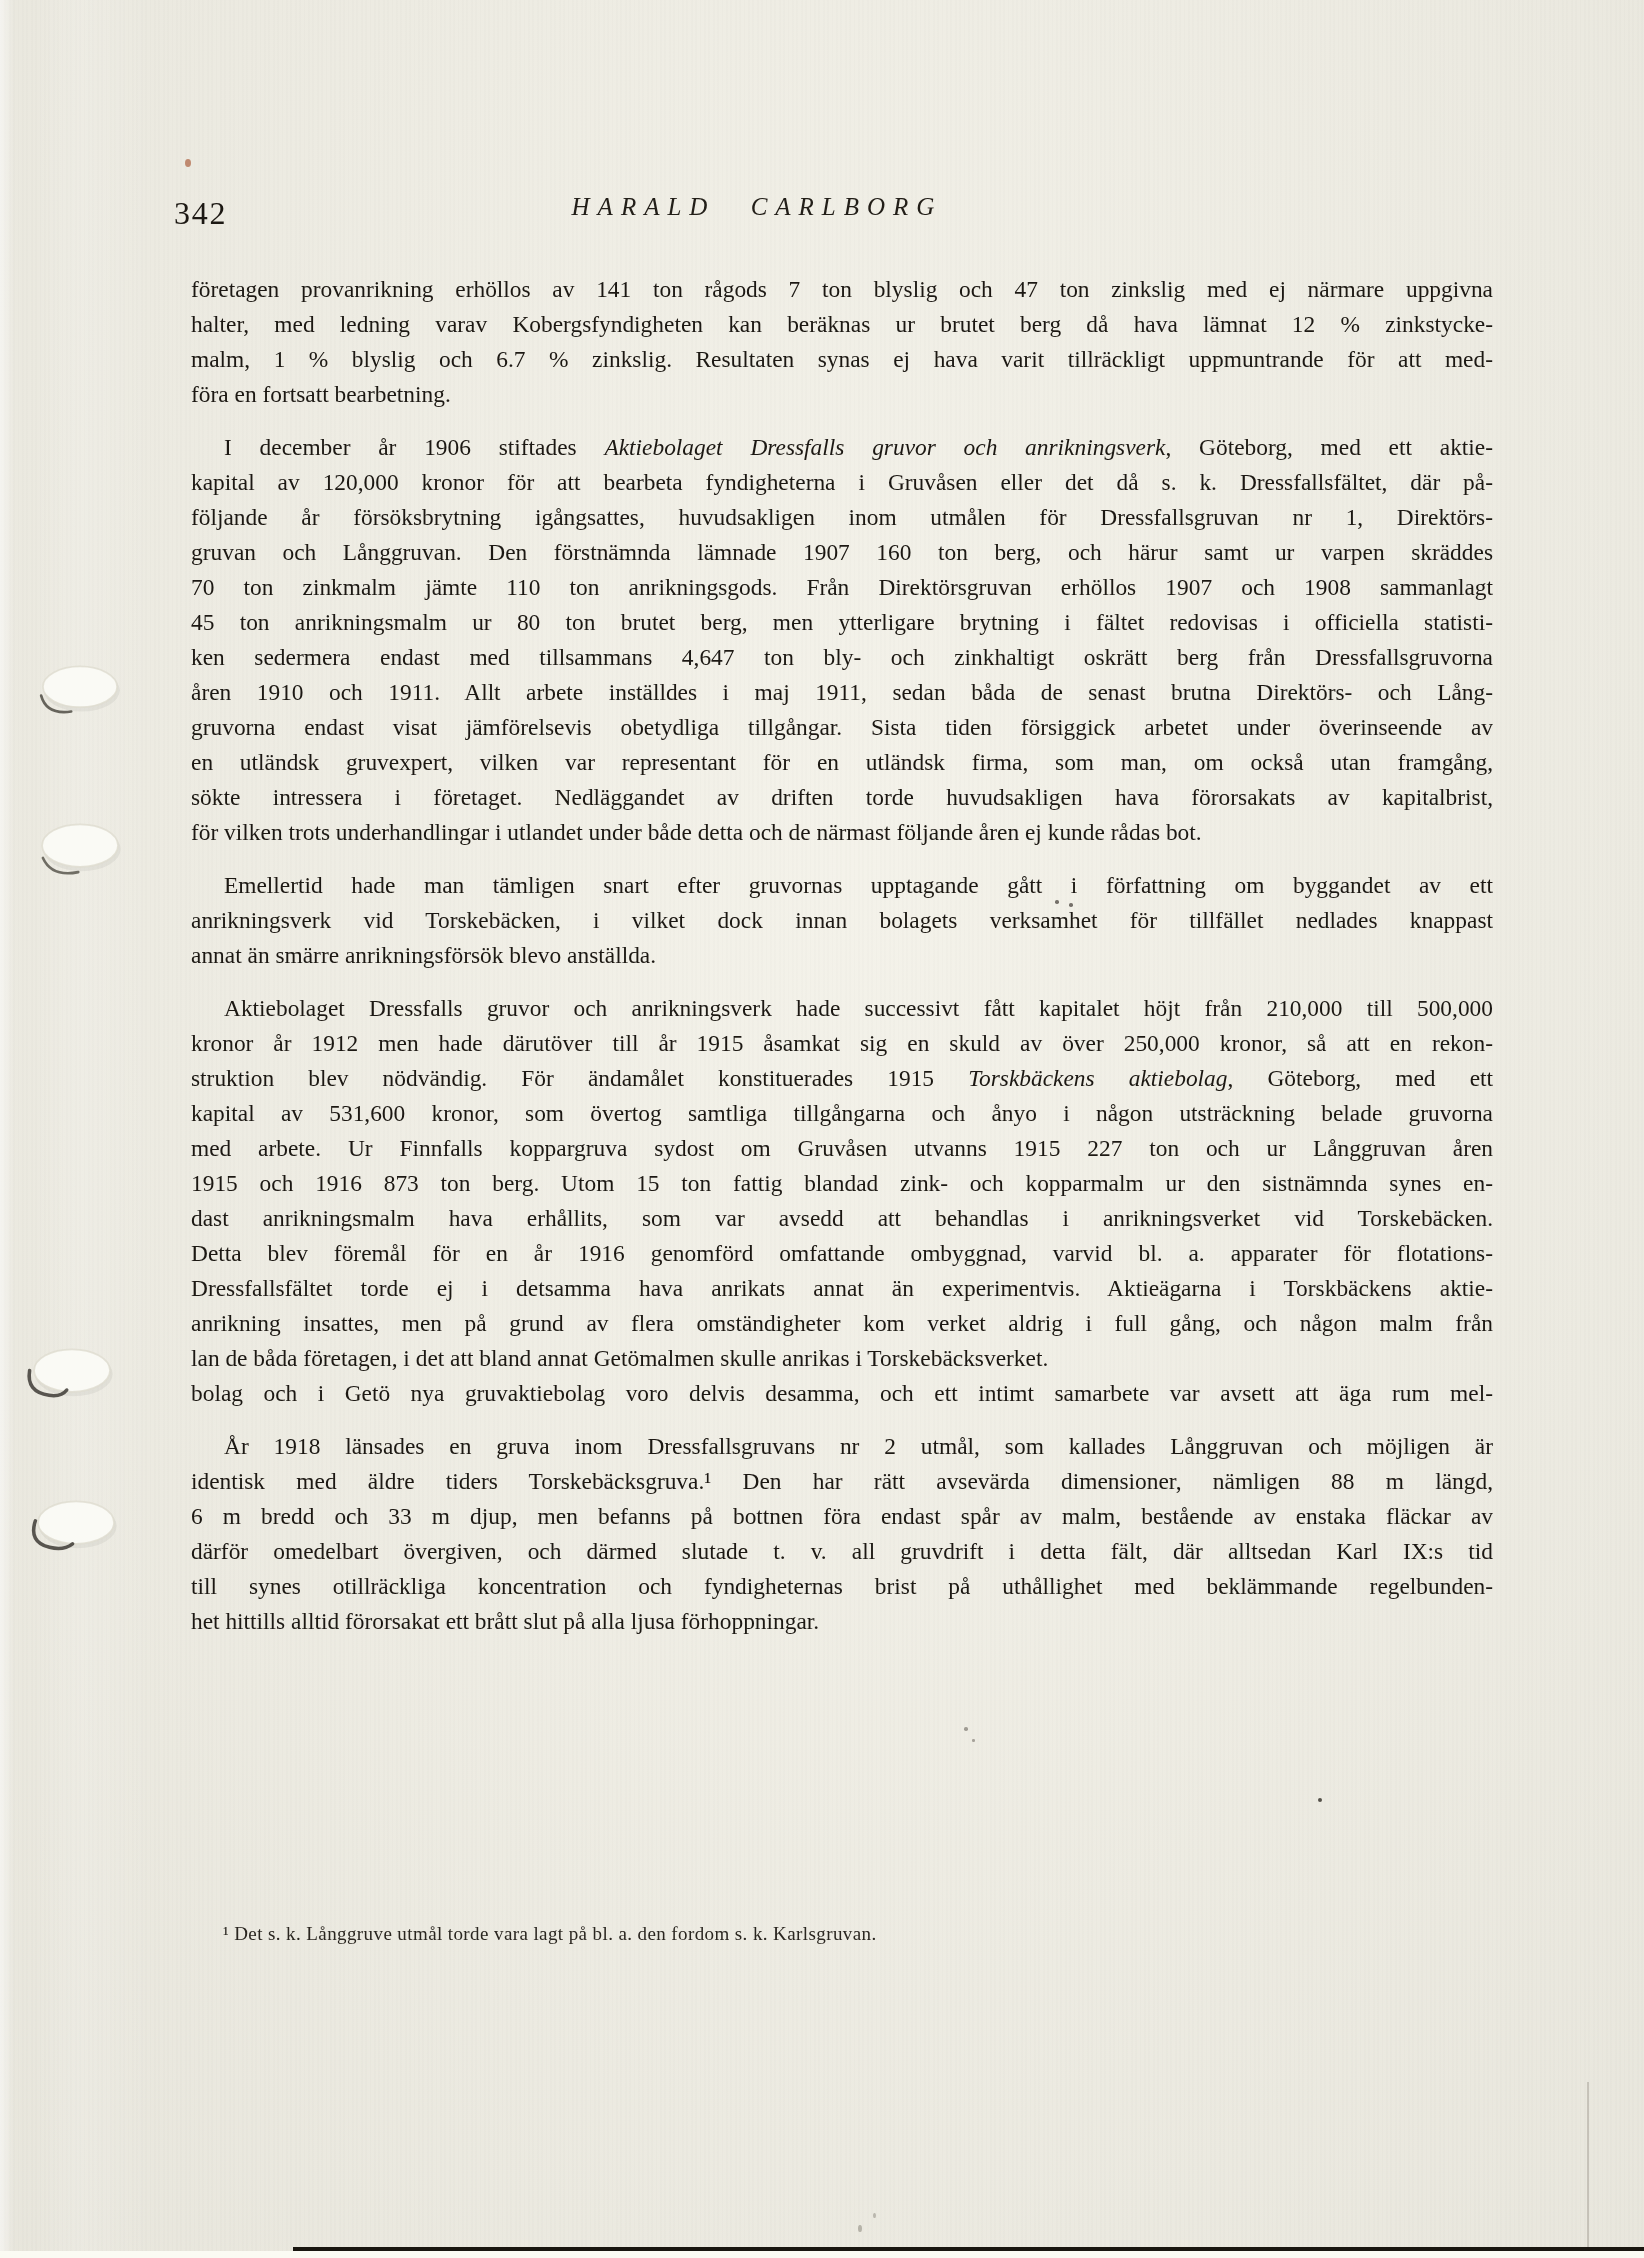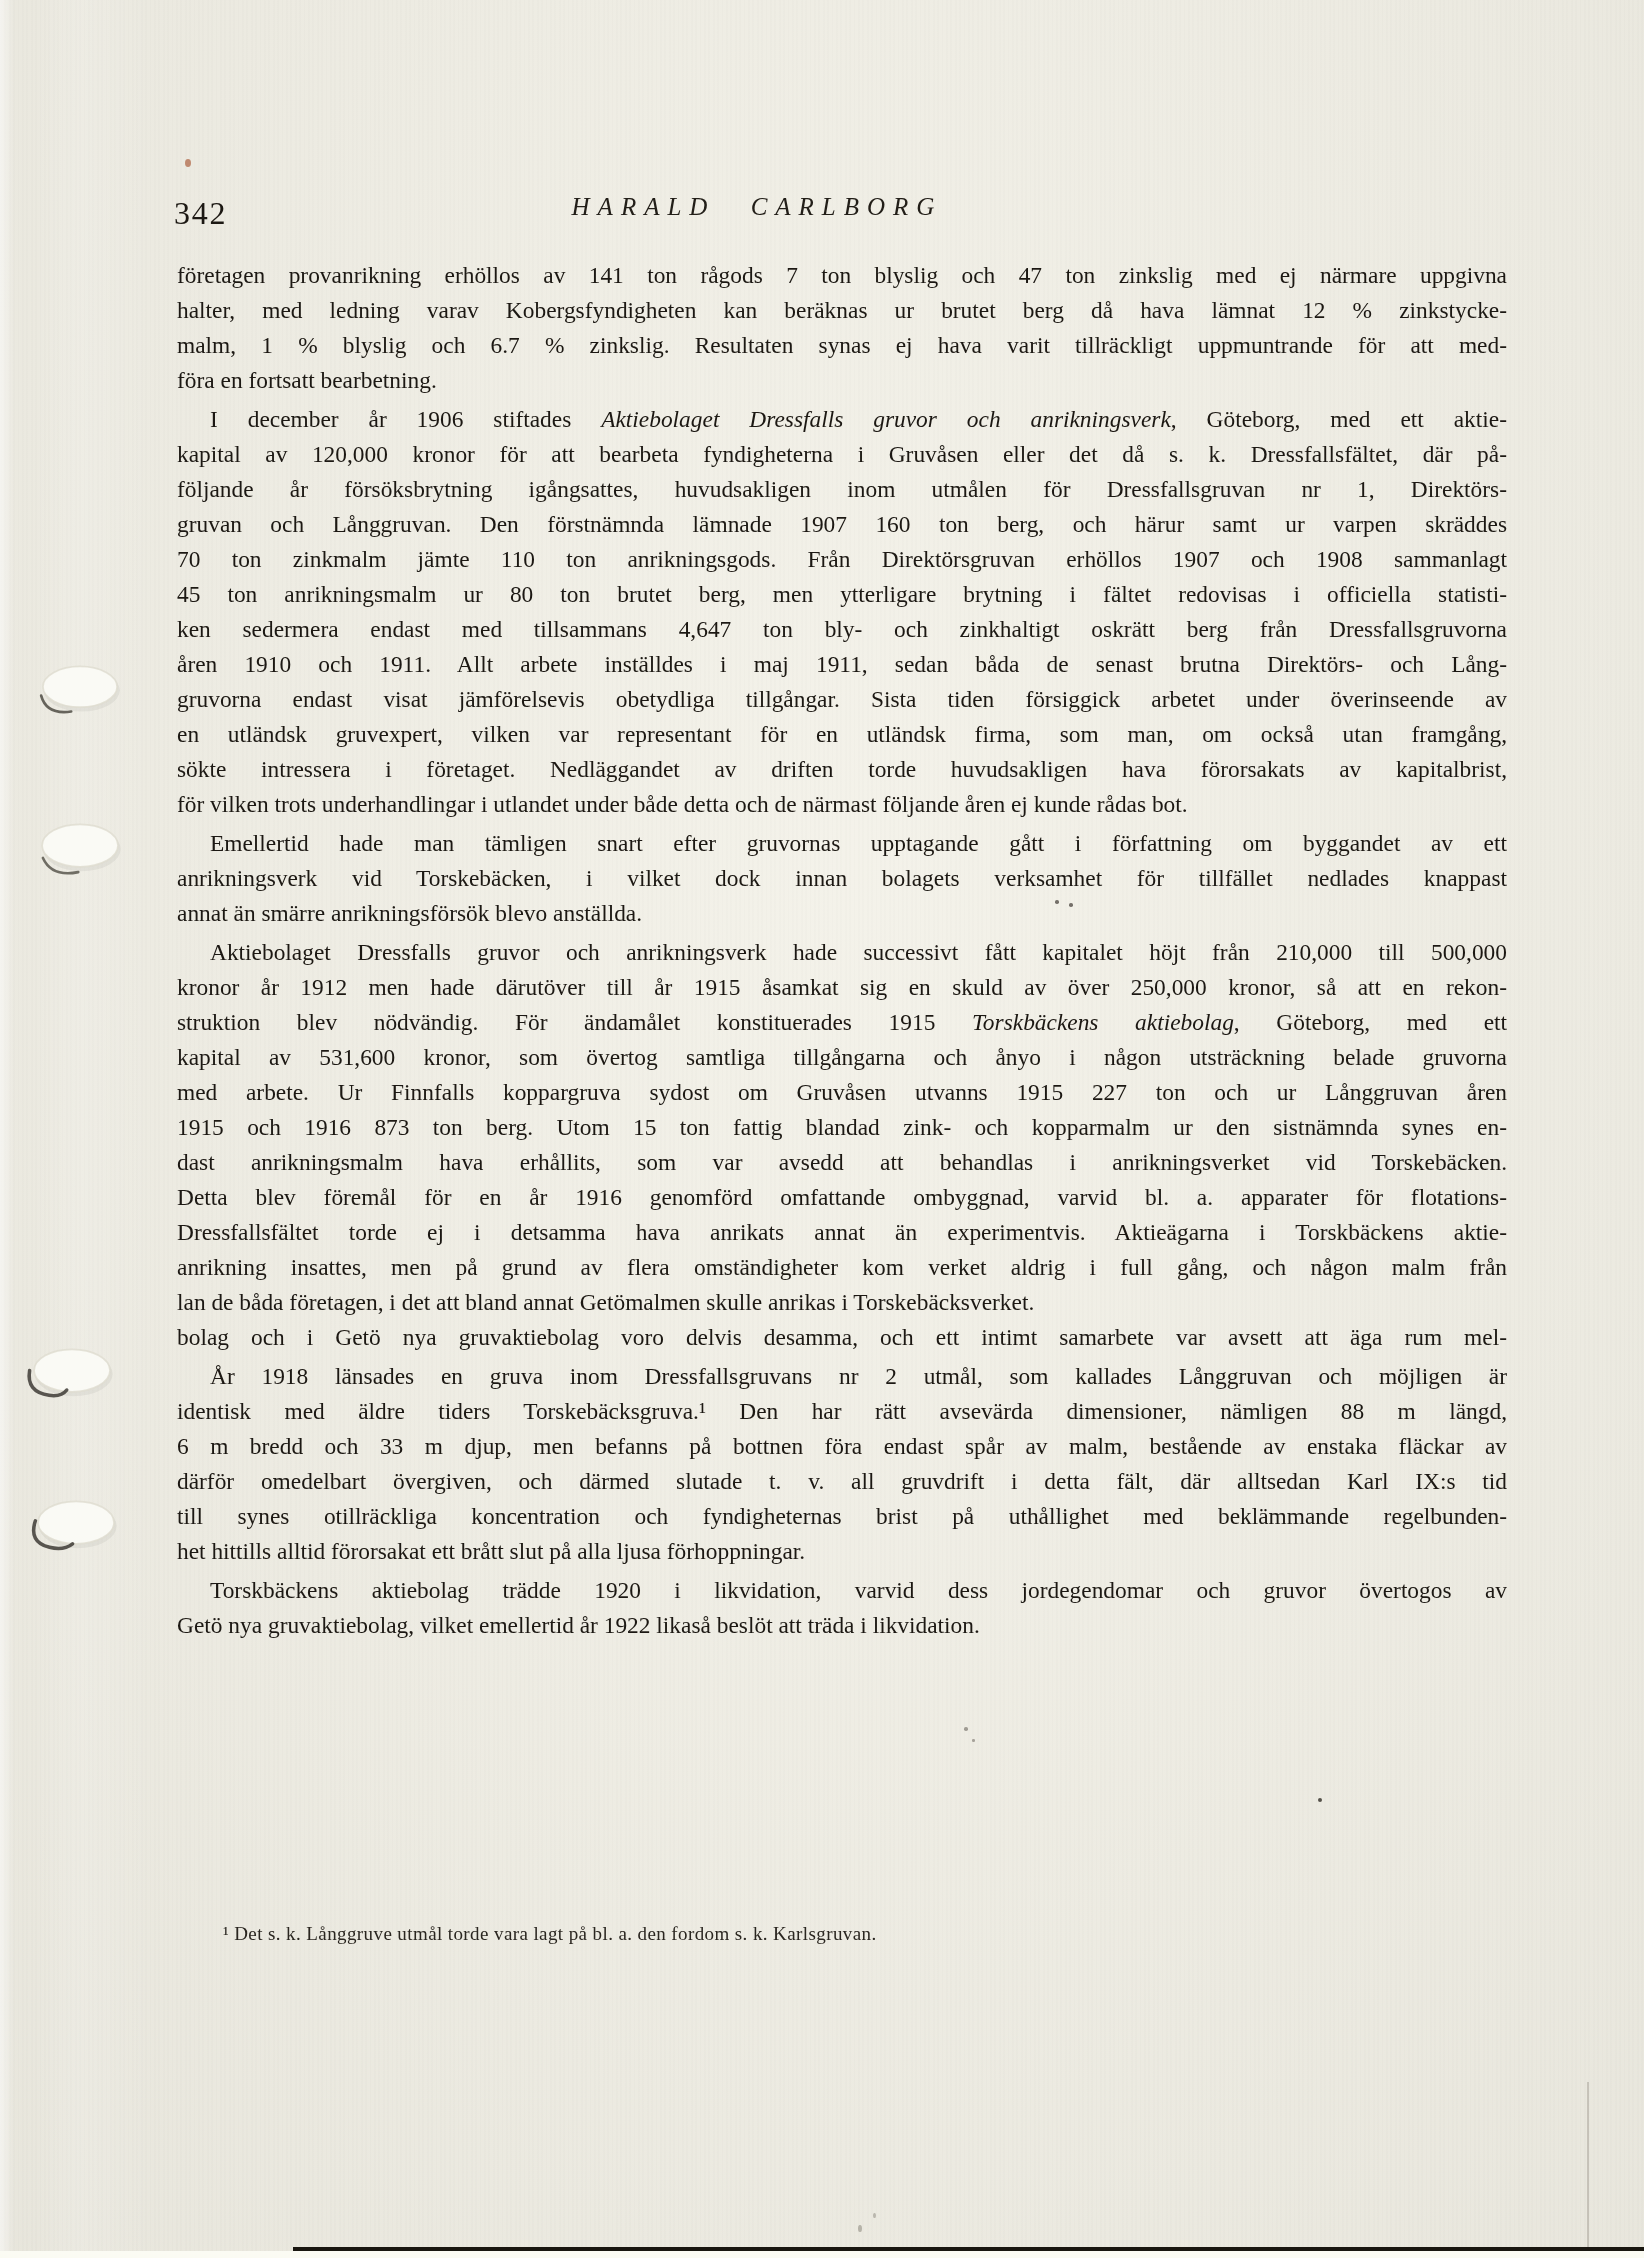--- a/index.html
+++ b/index.html
@@ -26,21 +26,21 @@
   }
   .running-title{
     position:absolute;left:757px;top:193px;transform:translateX(-50%);
     font-style:italic;font-size:25px;letter-spacing:8px;word-spacing:21px;
     white-space:nowrap;color:#221e18;
   }
   .article{
     position:absolute;left:173px;top:254px;width:1338px;
     font-size:23.4px;line-height:35px;
   }
-  .para{margin:4px;}
+  .para{margin:18px;}
   .line{
     text-align:justify;
     text-align-last:justify;
     height:35px;overflow:visible;white-space:nowrap;
   }
   .line.last{text-align-last:auto;}
   .line.indent{text-indent:33px;}
   .it{font-style:italic;}
   .footnote{
     position:absolute;left:223px;top:1923px;
@@ -103,24 +103,20 @@
         <div class="line"><span>bolag och i Getö nya gruvaktiebolag voro delvis desamma, och ett intimt samarbete var avsett att äga rum mel-</span></div>
       </div>
       <div class="para">
         <div class="line indent"><span>År 1918 länsades en gruva inom Dressfallsgruvans nr 2 utmål, som kallades Långgruvan och möjligen är</span></div>
         <div class="line"><span>identisk med äldre tiders Torskebäcksgruva.¹ Den har rätt avsevärda dimensioner, nämligen 88 m längd,</span></div>
         <div class="line"><span>6 m bredd och 33 m djup, men befanns på bottnen föra endast spår av malm, bestående av enstaka fläckar av</span></div>
         <div class="line"><span>därför omedelbart övergiven, och därmed slutade t. v. all gruvdrift i detta fält, där alltsedan Karl IX:s tid</span></div>
         <div class="line"><span>till synes otillräckliga koncentration och fyndigheternas brist på uthållighet med beklämmande regelbunden-</span></div>
         <div class="line last"><span>het hittills alltid förorsakat ett brått slut på alla ljusa förhoppningar.</span></div>
       </div>
-      <div class="para">
-        <div class="line indent"><span>Torskbäckens aktiebolag trädde 1920 i likvidation, varvid dess jordegendomar och gruvor övertogos av</span></div>
-        <div class="line last"><span>Getö nya gruvaktiebolag, vilket emellertid år 1922 likaså beslöt att träda i likvidation.</span></div>
-      </div>
     </div>
 
   <div class="footnote">¹ Det s. k. Långgruve utmål torde vara lagt på bl. a. den fordom s. k. Karlsgruvan.</div>
 
   <div class="punch" style="left:26.5px;top:655px;">
     <svg width="99" height="76" viewBox="0 0 112 86">
       <ellipse cx="62" cy="40" rx="43" ry="24" fill="rgba(0,0,0,0.05)"></ellipse>
       <ellipse cx="60" cy="36" rx="42" ry="23" fill="#fafaf5"></ellipse>
       <ellipse cx="60" cy="36" rx="42" ry="23" fill="none" stroke="#dedccf" stroke-width="2" opacity="0.8"></ellipse>
       <path d="M16 46 Q22 68 50 64" fill="none" stroke="#3a372f" stroke-width="3" stroke-linecap="round" opacity="0.75"></path>

